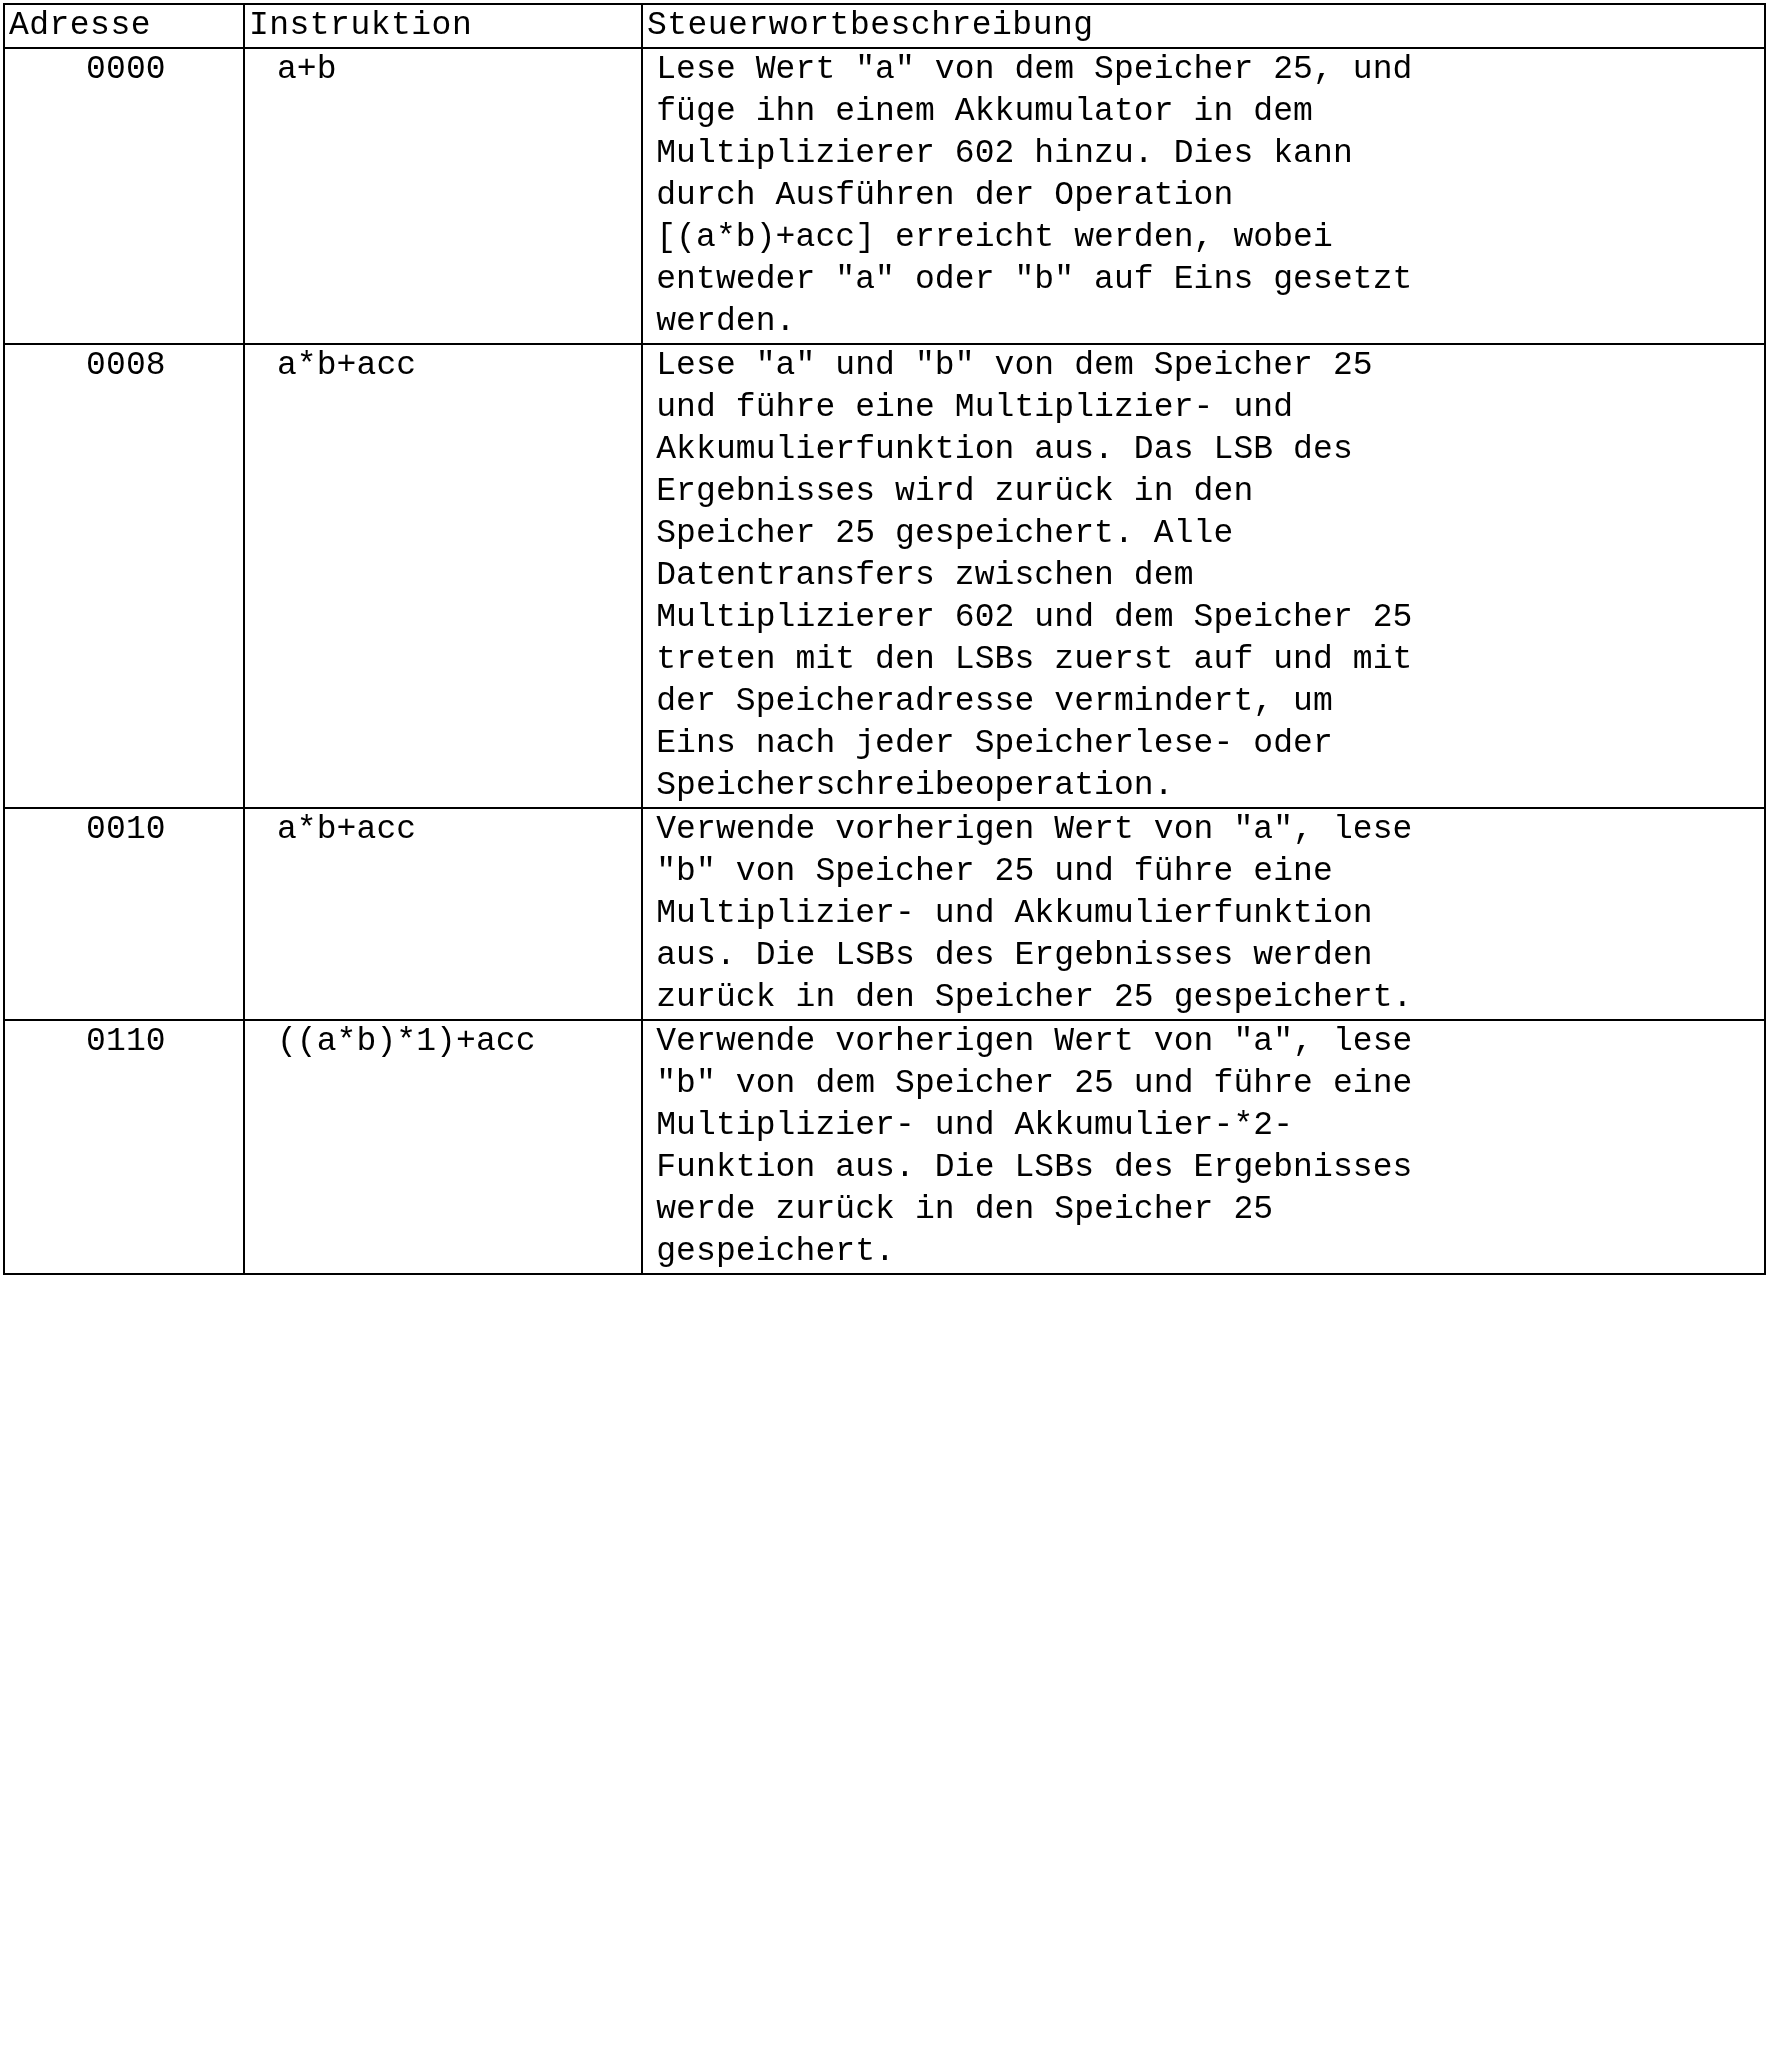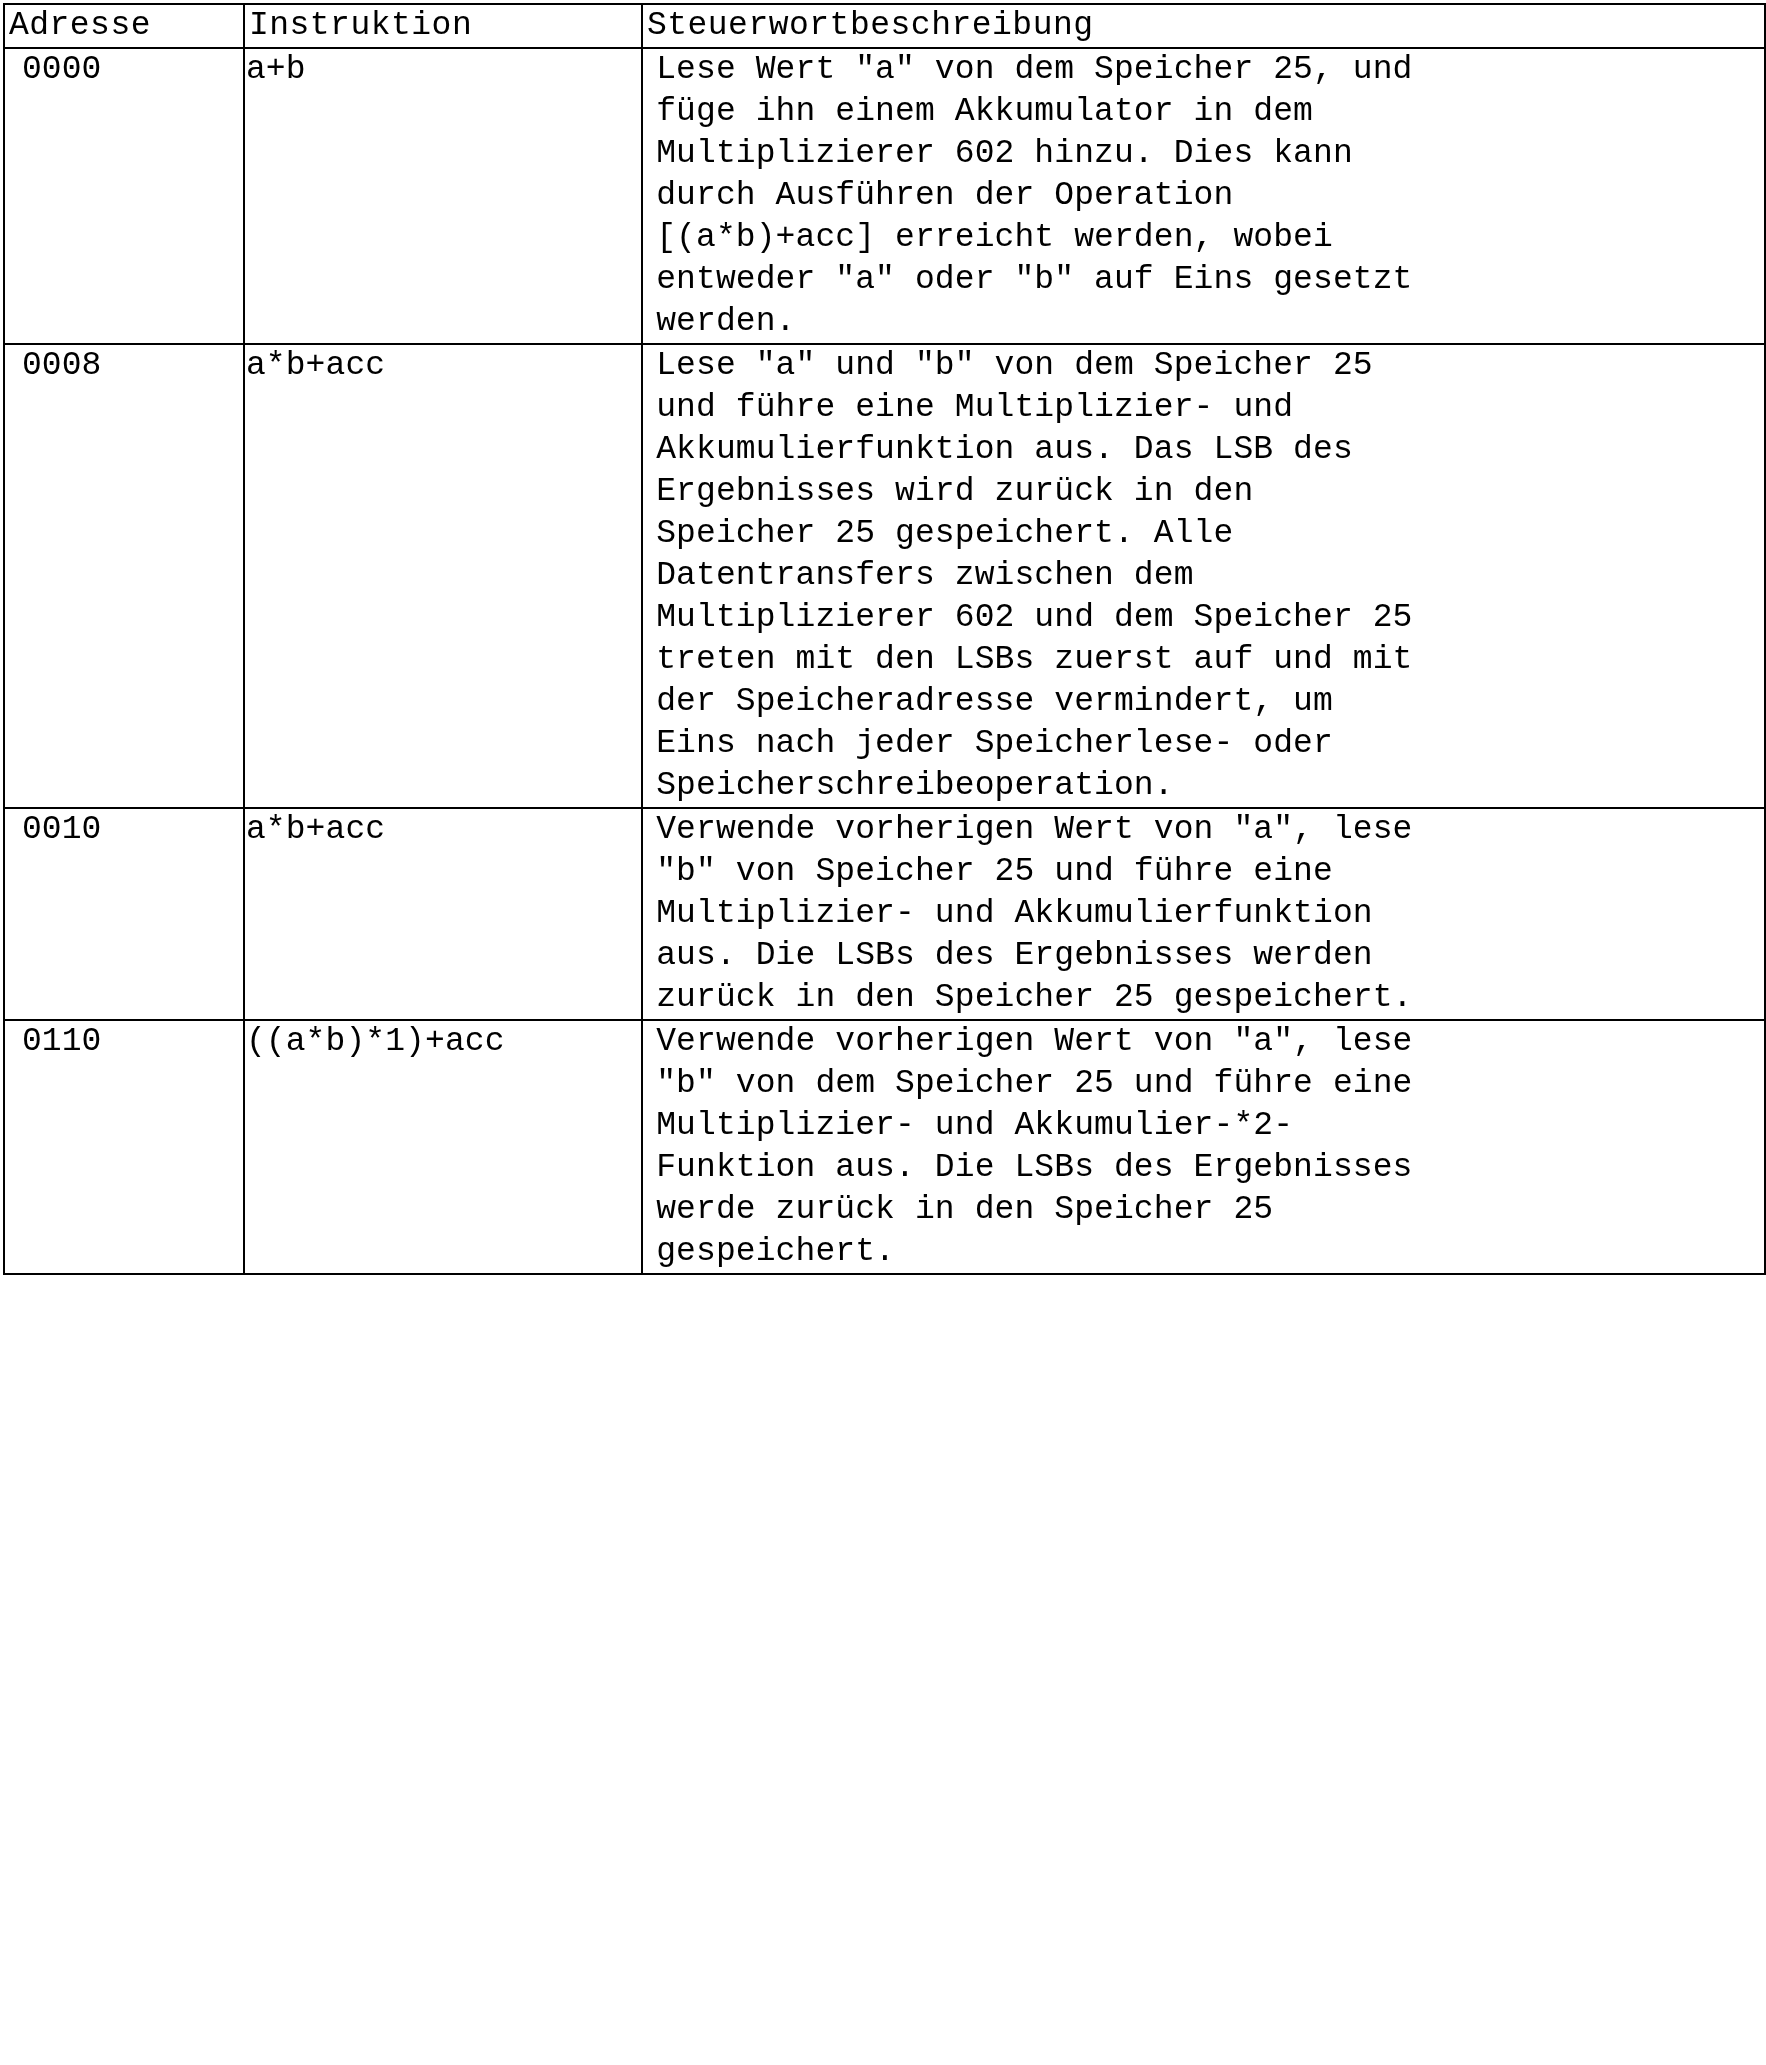--- a/index.html
+++ b/index.html
@@ -64,22 +64,22 @@
     line-height: 42px;
     padding: 7.6px 0 9.5px 0;
   }
   tbody td .cell-text {
     display: block;
     padding-left: 15px;
     white-space: pre;
     letter-spacing: 0.1px;
   }
 
-  tbody td.cell-address .cell-text { padding-left: 17px; }
-  tbody td.cell-instr   .cell-text { padding-left: 1px; }
+  tbody td.cell-address .cell-text { padding-left: 4px; text-align: center; }
+  tbody td.cell-instr   .cell-text { padding-left: 32px; }
   tbody td.cell-desc    .cell-text { padding-left: 13.3px; }
 </style>
 </head>
 <body>
 
 <div class="page">
 
   <table class="instruction-table">
     <colgroup>
       <col class="col-address">

